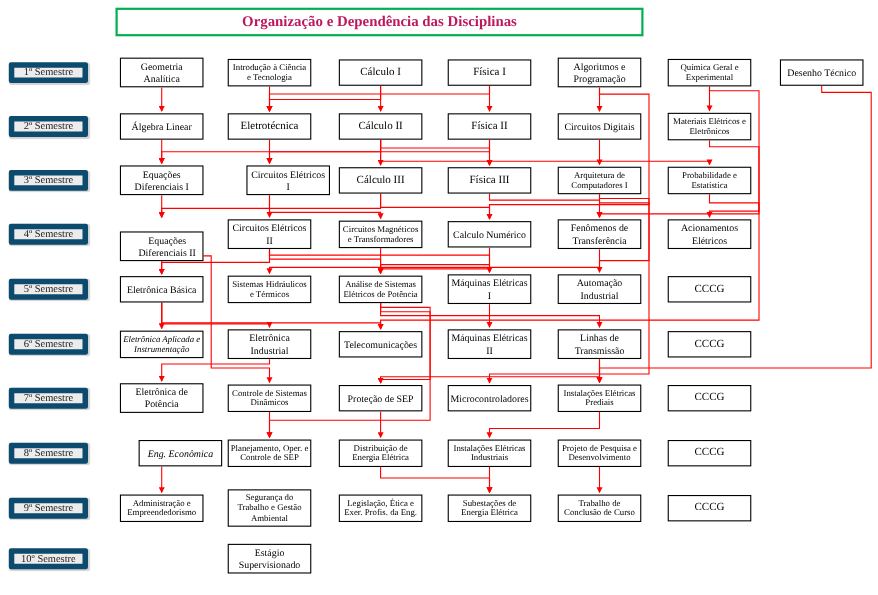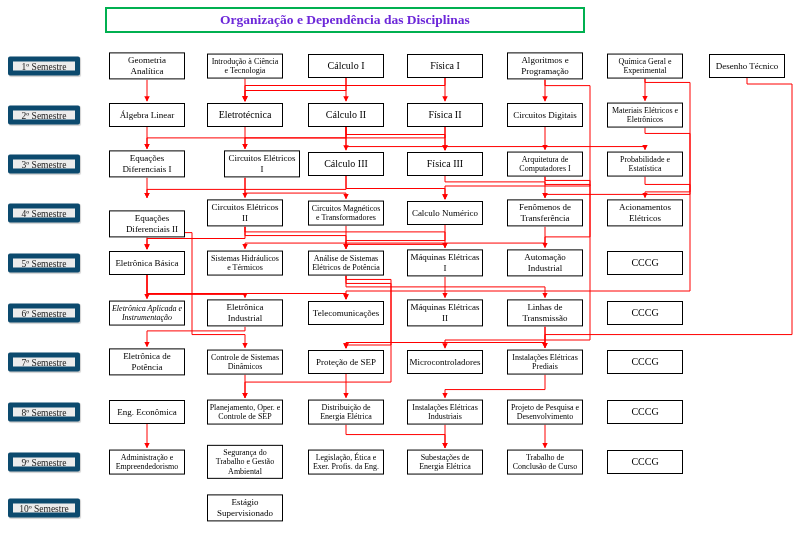--- a/index.html
+++ b/index.html
@@ -11,21 +11,21 @@
   }
   .stage { position: relative; width: 798px; height: 541px; background: #fff; }
   svg.edges { position: absolute; left: 0; top: 0; z-index: 1; }
   .edge { fill: none; stroke: var(--arrow-color, #f00); stroke-width: 1; }
   .title-box {
     position: absolute; z-index: 3;
     left: 105px; top: 7px; width: 480px; height: 26px;
     border: 2px solid var(--title-border, #00b050);
     background: #fff;
     display: flex; align-items: center; justify-content: center;
-    font-weight: bold; font-size: 13.5px; color: #6d28d9;
+    font-weight: bold; font-size: 13.5px; color: #be185d;
   }
   .course {
     position: absolute; z-index: 2;
     width: 76px; min-height: 24px;
     background: #fff; border: 1px solid #000;
     display: flex; align-items: center; justify-content: center;
     text-align: center; color: #000;
     line-height: 1.18; padding: 2px 1px;
     transform: translateY(-50%);
   }
@@ -161,21 +161,21 @@
     <div class="course mid" style="left: 308px; top: 313px;">Telecomunicações</div>
     <div class="course mid" style="left: 407px; top: 313px;">Máquinas Elétricas II</div>
     <div class="course mid" style="left: 507px; top: 313px;">Linhas de Transmissão</div>
     <div class="course big" style="left: 607px; top: 313px;">CCCG</div>
     <div class="course mid" style="left: 109px; top: 362px;">Eletrônica de Potência</div>
     <div class="course small" style="left: 207px; top: 362px;">Controle de Sistemas Dinâmicos</div>
     <div class="course mid" style="left: 308px; top: 362px;">Proteção de SEP</div>
     <div class="course mid" style="left: 407px; top: 362px;">Microcontroladores</div>
     <div class="course small" style="left: 507px; top: 362px;">Instalações Elétricas Prediais</div>
     <div class="course big" style="left: 607px; top: 362px;">CCCG</div>
-    <div class="course mid" style="left: 109px; top: 412px;">Eng. Econômica</div>
+    <div class="course mid" style="left: 126px; top: 412px; font-style: italic;">Eng. Econômica</div>
     <div class="course small" style="left: 207px; top: 412px;">Planejamento, Oper. e Controle de SEP</div>
     <div class="course small" style="left: 308px; top: 412px;">Distribuição de Energia Elétrica</div>
     <div class="course small" style="left: 407px; top: 412px;">Instalações Elétricas Industriais</div>
     <div class="course small" style="left: 507px; top: 412px;">Projeto de Pesquisa e Desenvolvimento</div>
     <div class="course big" style="left: 607px; top: 412px;">CCCG</div>
     <div class="course small" style="left: 109px; top: 462px;">Administração e Empreendedorismo</div>
     <div class="course small" style="left: 207px; top: 462px;">Segurança do Trabalho e Gestão Ambiental</div>
     <div class="course small" style="left: 308px; top: 462px;">Legislação, Ética e Exer. Profis. da Eng.</div>
     <div class="course small" style="left: 407px; top: 462px;">Subestações de Energia Elétrica</div>
     <div class="course small" style="left: 507px; top: 462px;">Trabalho de Conclusão de Curso</div>

